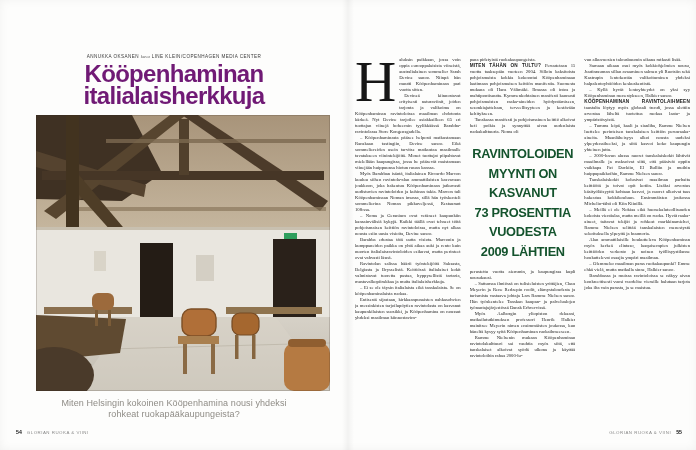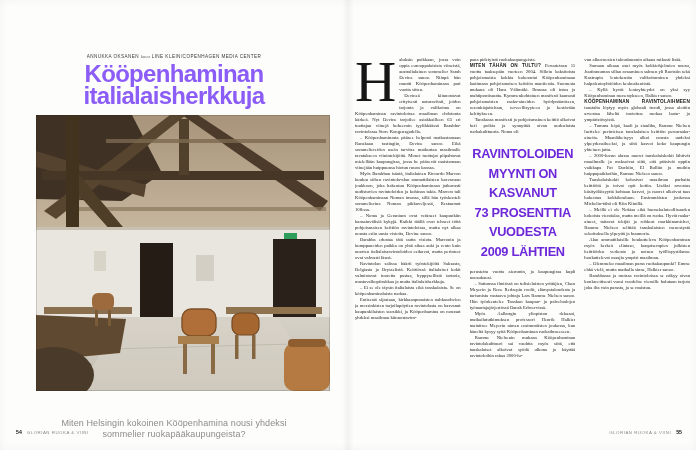--- a/index.html
+++ b/index.html
@@ -5,43 +5,43 @@
   html,body{margin:0;padding:0;background:#ffffff;}
   .spread{position:relative;width:696px;height:450px;background:#fdfdfc;overflow:hidden;
           font-family:"Liberation Sans",sans-serif;box-shadow:inset 0 0 10px rgba(0,0,0,.05);}
   .fold{position:absolute;left:342px;top:0;width:12px;height:450px;pointer-events:none;
         background:linear-gradient(90deg,rgba(0,0,0,0) 0%,rgba(0,0,0,.045) 50%,rgba(0,0,0,0) 100%);}
 
   
   .byline{position:absolute;left:0;top:54px;width:348px;text-align:center;
           font-size:4.6px;letter-spacing:.45px;color:#3a3a3a;}
   .byline .kuva{font-family:"Liberation Serif",serif;font-style:italic;text-transform:lowercase;letter-spacing:.1px;color:#555;}
-  .headline{position:absolute;left:0;top:63px;width:348px;text-align:center;color:#8b5cf6;
+  .headline{position:absolute;left:0;top:63px;width:348px;text-align:center;color:#701a75;
             font-weight:700;font-size:24px;line-height:21.5px;letter-spacing:-.7px;}
   .photo-wrap{position:absolute;left:36px;top:115px;width:294px;height:276px;overflow:hidden;background:#b9a88f;}
-  .standfirst{position:absolute;left:0;top:418px;width:348px;text-align:center;
+  .standfirst{position:absolute;left:0;top:398px;width:348px;text-align:center;
               color:#8f8c86;font-size:9px;line-height:11px;letter-spacing:.1px;}
   .footer{position:absolute;top:429px;font-size:4.4px;letter-spacing:.5px;color:#8a8a8a;}
   .footer .pageno{color:#111;font-weight:700;font-size:5.2px;letter-spacing:0;}
   .footer-left{left:16px;}
   .footer-right{right:14px;text-align:right;}
   .footer span{vertical-align:middle;}
   .footer .gap{display:inline-block;width:5px;}
 
   
   .article{position:absolute;left:355px;top:57px;width:335px;height:367px;display:flex;gap:9px;}
   .col{flex:1 1 0;height:367px;overflow:hidden;
        font-family:"Liberation Serif",serif;font-size:4.7px;line-height:6px;
        color:#1c1c1c;text-align:justify;}
   .col p{margin:0;text-indent:5px;}
   .col p.first{text-indent:0;}
   .col p b{font-family:"Liberation Sans",sans-serif;font-size:4.7px;letter-spacing:.2px;}
   .dropcap{float:left;font-family:"Liberation Serif",serif;font-weight:400;
            font-size:57px;line-height:48px;padding:1px 3px 0 0;color:#161616;}
-  .pullquote{margin:9px -10px 8px;text-align:center;color:#6d28d9;
+  .pullquote{margin:9px -10px 8px;text-align:center;color:#14532d;
              font-family:"Liberation Sans",sans-serif;font-weight:700;
              font-size:13.6px;line-height:19.5px;letter-spacing:-.3px;}
   .pullquote div{transform:scaleX(.94);}
 </style>
 </head>
 <body>
 
 <div class="spread">
 
   <div class="byline">
@@ -123,21 +123,21 @@
 
       <rect x="248" y="228" width="46" height="48" rx="10" fill="#b57a42"></rect>
       <rect x="252" y="224" width="38" height="8" rx="4" fill="#8f5e30"></rect>
 
       <rect x="0" y="0" width="294" height="276" fill="none" stroke="#2e241a" stroke-opacity=".18" stroke-width="2"></rect>
     </svg>
   </div>
 
   <div class="standfirst">
     <div>Miten Helsingin kokoinen Kööpenhamina nousi yhdeksi</div>
-    <div>sommelier ruokapääkaupungeista?</div>
+    <div>rohkeat ruokapääkaupungeista?</div>
   </div>
 
   <div class="footer footer-left">
     <span class="pageno">54</span><span class="gap"></span><span>GLORIAN RUOKA &amp; VIINI</span>
   </div>
 
   <div class="article">
     <div class="col" id="col1">
       <span class="dropcap">H</span>
     <p class="first">aluksin paikkaan, jossa voin oppia eurooppalaisista viineistä, australialainen sommelier Sarah Devine sanoo. Niinpä hän muutti Kööpenhaminaan pari vuotta sitten.</p>

